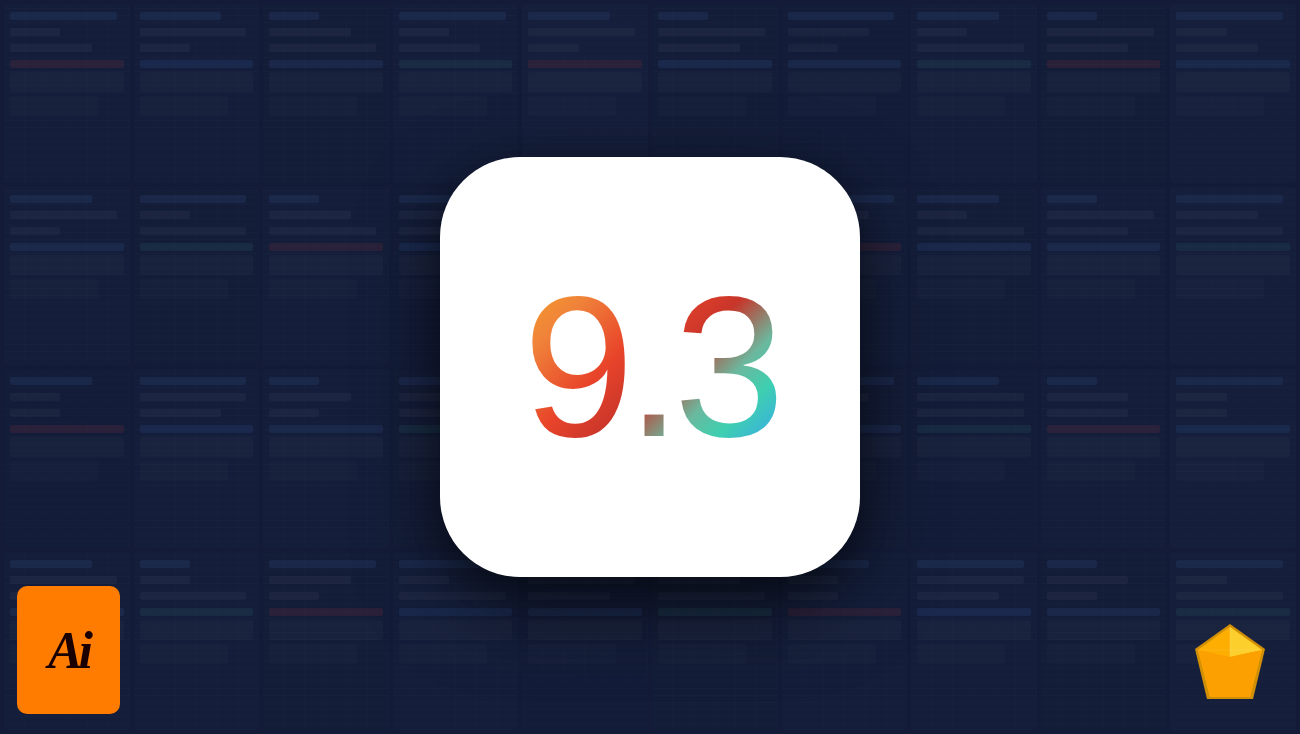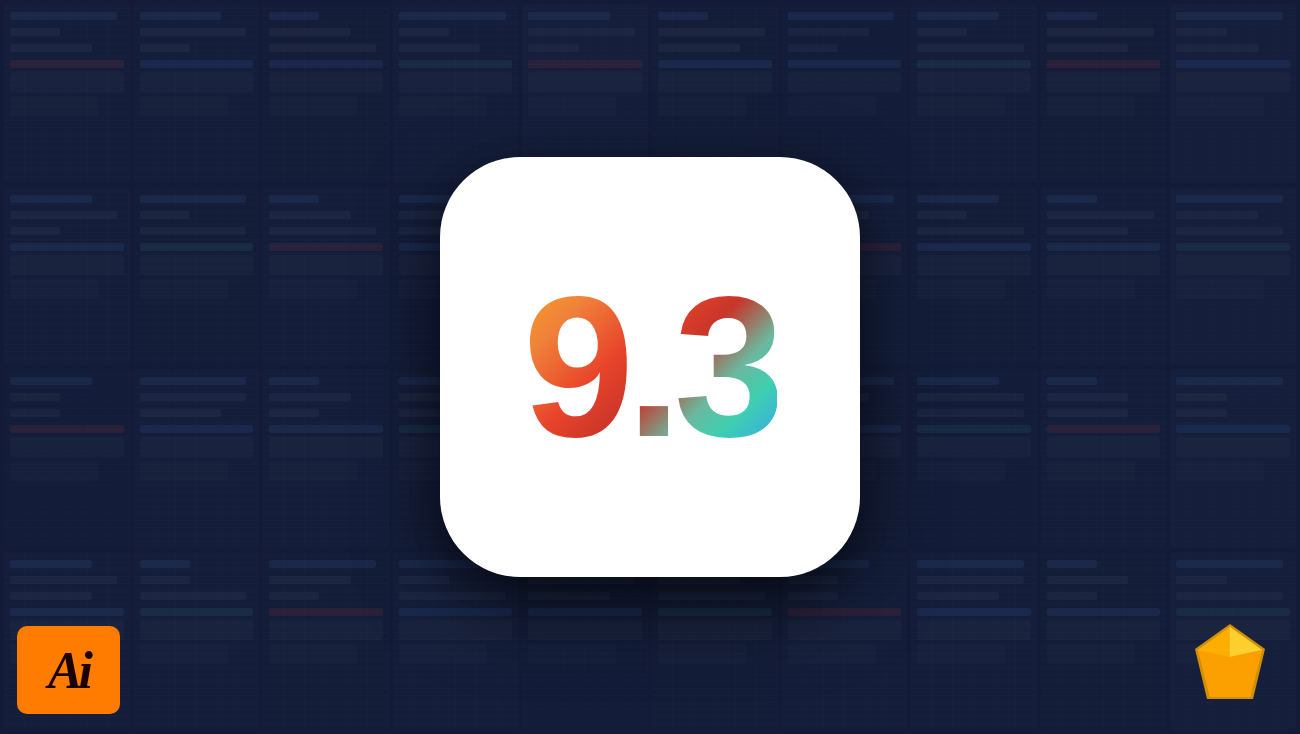--- a/index.html
+++ b/index.html
@@ -96,21 +96,21 @@
       background: white;
       border-radius: 80px;
       display: flex;
       align-items: center;
       justify-content: center;
       box-shadow: 0 30px 80px rgba(0,0,0,0.5), 0 10px 30px rgba(0,0,0,0.3);
     }
 
     .version-text {
       font-size: 200px;
-      font-weight: 700;
+      font-weight: 400;
       line-height: 1;
       background: linear-gradient(
         135deg,
         #f5a623 0%,
         #f0833a 20%,
         #e8442a 40%,
         #c8352a 55%,
         #6bb89e 70%,
         #3ecfb0 80%,
         #3ab5d8 90%,
@@ -122,21 +122,21 @@
       letter-spacing: -8px;
       font-family: -apple-system, BlinkMacSystemFont, 'SF Pro Display', 'Helvetica Neue', sans-serif;
     }
 
     
     .ai-icon {
       position: absolute;
       bottom: 20px;
       left: 17px;
       width: 103px;
-      height: 88px;
+      height: 128px;
       background: #FF7C00;
       border-radius: 10px;
       display: flex;
       align-items: center;
       justify-content: center;
     }
 
     .ai-icon-inner {
       font-size: 52px;
       font-weight: 900;

